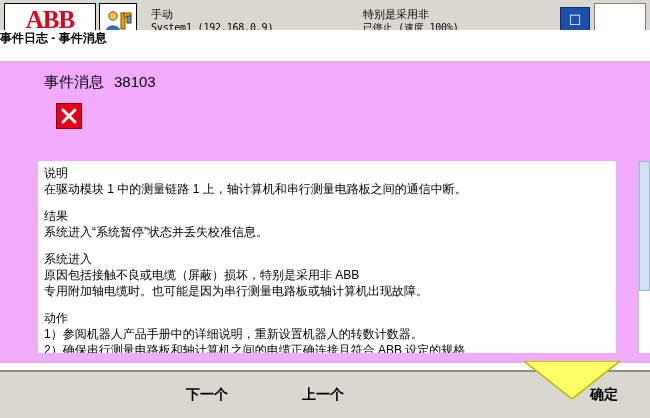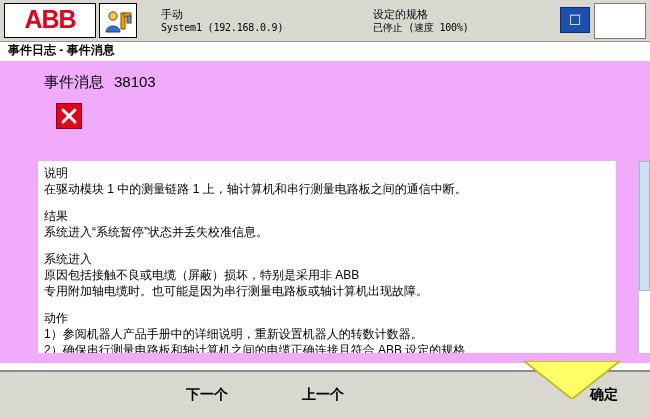--- a/index.html
+++ b/index.html
@@ -29,21 +29,21 @@
   .logo-box {
     width: 92px;
     margin: 3px 0 3px 4px;
     background: #ffffff;
     border: 1px solid #000000;
     display: flex;
     align-items: center;
     justify-content: center;
   }
   .logo-text {
-    font-family: Liberation Sans, sans-serif;
+    font-family: Liberation Serif, serif;
     font-weight: bold;
     font-size: 25px;
     letter-spacing: -1px;
     color: #e2001a;
     line-height: 1;
     padding-bottom: 2px;
   }
   .robot-box {
     width: 38px;
     margin: 3px 0 3px 3px;
@@ -53,21 +53,21 @@
     align-items: center;
     justify-content: center;
     position: relative;
   }
   .robot-icon { width: 30px; height: 28px; display: block; }
 
   .status-col {
     display: flex;
     flex-direction: column;
     justify-content: center;
-    padding-left: 24px;
+    padding-left: 14px;
   }
   .status-col.c1 { width: 212px; }
   .status-col.c2 { width: 180px; }
   .status-line-1 {
     font-size: 11px;
     color: #000000;
     line-height: 14px;
   }
   .status-line-2 {
     font-family: "DejaVu Sans Mono", monospace;
@@ -92,27 +92,26 @@
   .tb-blank-box {
     width: 52px; height: 36px;
     margin: 3px 4px 0 0;
     background: #ffffff;
     border: 1px solid #7a7a72;
   }
 
   
   .breadcrumb {
     position: absolute;
-    left: 0; top: 42px;
+    left: 0; top: 30px;
     width: 650px; height: 35px;
     background: #ffffff;
     font-size: 12px;
     font-weight: bold;
     color: #000000;
-    padding-left: 8px;
     line-height: 17px;
     border-bottom: 1px solid #000000;
   }
 
   
   .content {
     position: absolute;
     left: 0; top: 61px;
     width: 650px; height: 302px;
     background: #f0abfc;
@@ -241,21 +240,21 @@
         <rect x="24" y="9" width="4" height="7" fill="#888888" stroke="#444444" stroke-width="1"></rect>
       </svg>
     </div>
 
     <div class="status-col c1">
       <div class="status-line-1">手动</div>
       <div class="status-line-2">System1 (192.168.0.9)</div>
     </div>
 
     <div class="status-col c2">
-      <div class="status-line-1">设定的规格</div>
+      <div class="status-line-1">特别是采用非</div>
       <div class="status-line-2">已停止 (速度 100%)</div>
     </div>
 
     <div class="tb-spacer"></div>
 
     <div class="tb-icon-box">
       <span class="tb-icon-glyph">☐</span>
     </div>
     <div class="tb-blank-box"></div>
   </div>

